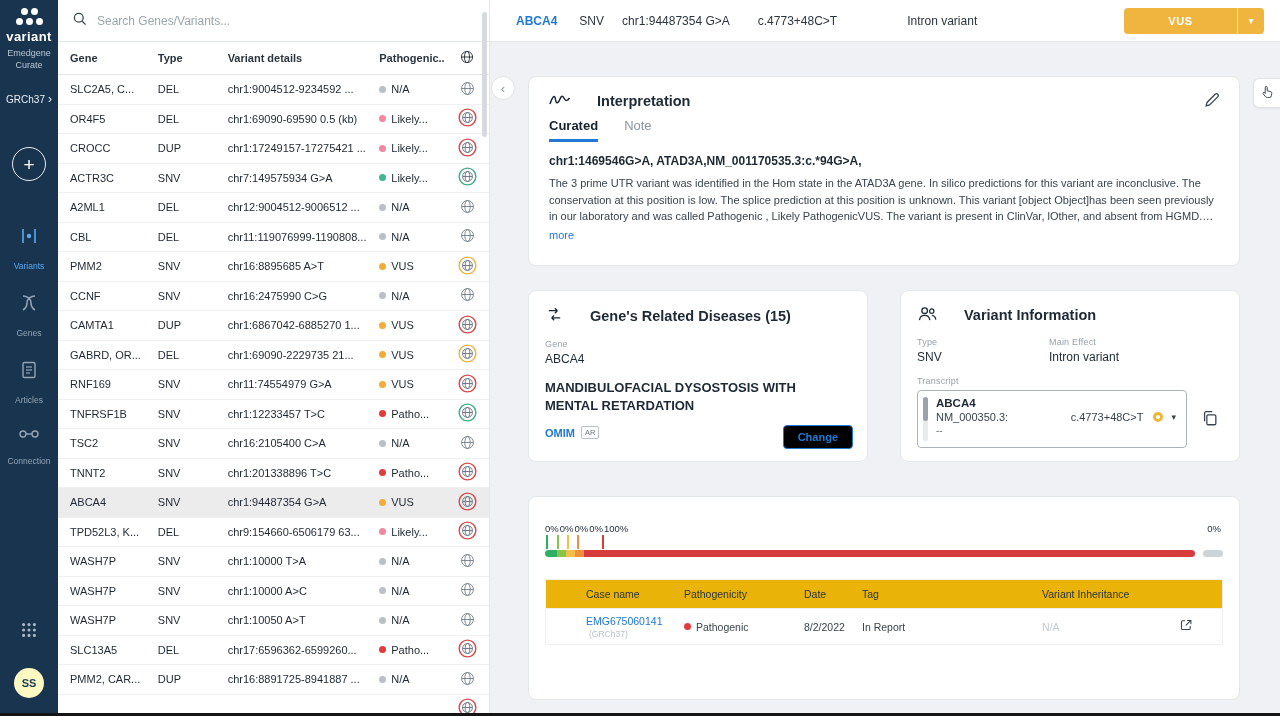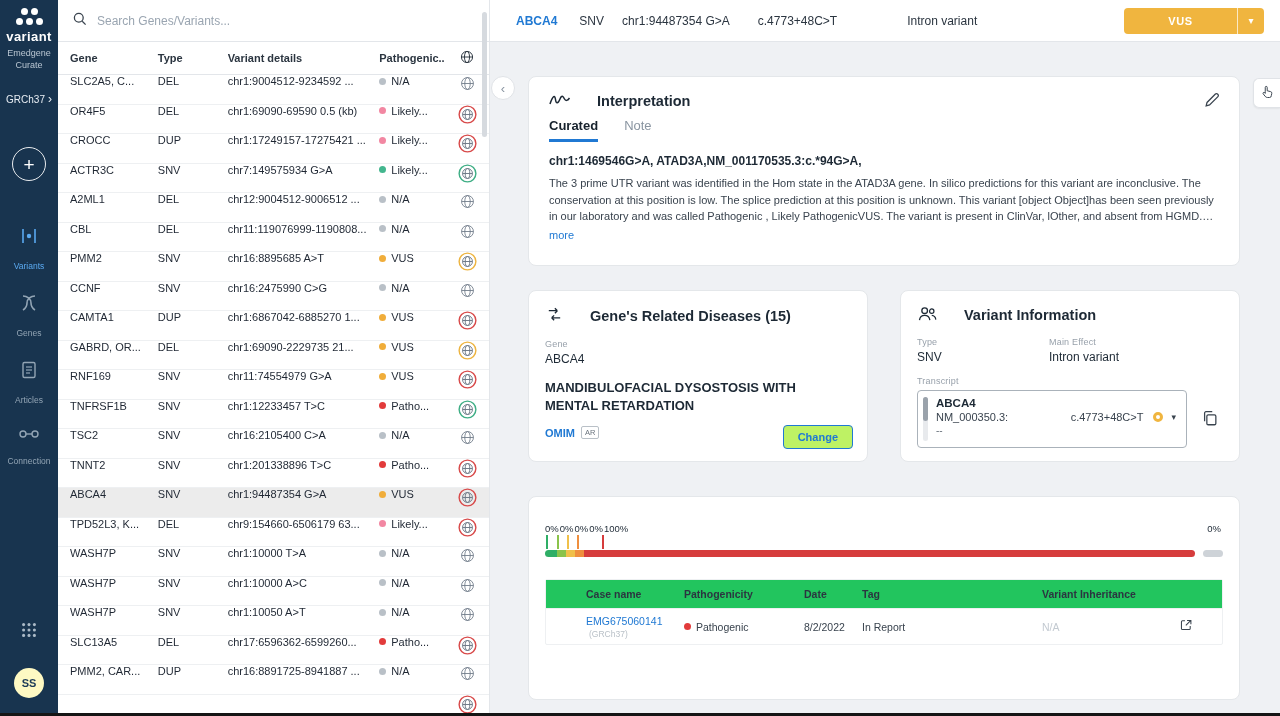--- a/index.html
+++ b/index.html
@@ -34,21 +34,21 @@
   .search-input { flex:1; border:none; outline:none; font-size:12px; color:#333; font-family:inherit; }
   .search-input::placeholder { color:#9aa5b1; }
   .thead { height:33px; flex-shrink:0; display:flex; align-items:center; border-bottom:1px solid #e3e6ea; font-size:11px; font-weight:bold; color:#2b3540; }
   .c-gene  { width:100px; padding-left:12px; white-space:nowrap; overflow:hidden; text-overflow:ellipsis; }
   .c-type  { width:70px; }
   .c-det   { width:152px; white-space:nowrap; overflow:hidden; text-overflow:ellipsis; }
   .c-path  { width:66px; display:flex; align-items:center; white-space:nowrap; overflow:hidden; }
   .c-globe { width:44px; display:flex; justify-content:center; align-items:center; }
   .thead .c-globe svg { width:16px; height:16px; color:#2b3540; }
   .tbody { flex:1; overflow:hidden; position:relative; }
-  .vrow { height:29.5px; display:flex; align-items:flex-start; border-bottom:1px solid #eef0f2; font-size:11px; color:#1f2733; cursor:pointer; }
+  .vrow { height:29.5px; display:flex; align-items:center; border-bottom:1px solid #eef0f2; font-size:11px; color:#1f2733; cursor:pointer; }
   .vrow.selected { background:#ececec; }
   .dot { width:7px; height:7px; border-radius:50%; display:inline-block; margin-right:5px; flex-shrink:0; }
   .globe { width:17px; height:17px; }
   .globe.ringed { width:19px; height:19px; }
   .scroll-thumb { position:absolute; right:2px; top:12px; width:5px; height:125px; border-radius:3px; background:#d6dadf; }
 
   
   .main { flex:1; display:flex; flex-direction:column; background:#eff1f4; position:relative; }
   .main-top { height:42px; flex-shrink:0; background:#fff; border-bottom:1px solid #e3e6ea; display:flex; align-items:center; padding:0 16px 0 26px; font-size:12px; color:#2b3540; }
   .ht-gene { color:#2079d3; font-weight:bold; cursor:pointer; }
@@ -83,21 +83,21 @@
   .mid-row { display:flex; gap:32px; margin-top:24px; }
   .mid-card { width:340px; height:172px; padding:14px 16px; position:relative; }
 
   .field-label { font-size:9px; color:#98a1ab; letter-spacing:.2px; }
   .field-value { font-size:12px; color:#1d2935; margin-top:3px; }
   .gene-block { margin-top:12px; }
   .disease-name { margin-top:13px; font-size:13px; font-weight:bold; color:#1d2935; line-height:1.35; }
   .omim-row { margin-top:12px; display:flex; align-items:center; }
   .omim-link { font-size:11px; font-weight:bold; color:#2079d3; cursor:pointer; }
   .inh-badge { margin-left:6px; font-size:7.5px; color:#6a737d; border:1px solid #b9c0c7; border-radius:2px; padding:1px 3px; }
-  .change-btn { position:absolute; right:14px; bottom:12px; background:#bef264; border:1px solid #2079d3; color:#2079d3; font-size:11px; font-weight:bold; padding:5px 14px; border-radius:4px; cursor:pointer; font-family:inherit; }
+  .change-btn { position:absolute; right:14px; bottom:12px; background:#000000; border:1px solid #2079d3; color:#2079d3; font-size:11px; font-weight:bold; padding:5px 14px; border-radius:4px; cursor:pointer; font-family:inherit; }
 
   .vi-fields { display:flex; margin-top:12px; }
   .vi-field-1 { width:132px; }
   .transcript-label { margin-top:12px; }
   .transcript-row { display:flex; align-items:center; gap:14px; margin-top:4px; }
   .transcript-box { width:270px; height:58px; border:1px solid #aab2ba; border-radius:4px; position:relative; padding:6px 10px 5px 18px; cursor:pointer; }
   .t-strip { position:absolute; left:5px; top:6px; bottom:6px; width:5px; background:#e8eaed; border-radius:3px; }
   .t-strip i { position:absolute; left:0; top:0; width:5px; height:24px; background:#9aa2ab; border-radius:3px; display:block; }
   .t-gene { font-size:11.5px; font-weight:bold; color:#1d2935; }
   .t-line2 { display:flex; align-items:center; margin-top:2px; font-size:11px; color:#39434e; }
@@ -116,21 +116,21 @@
   .dist-ticks { position:absolute; left:0; top:12px; height:14px; width:120px; }
   .tick { position:absolute; top:0; width:1.5px; height:14px; }
   .dist-bar { position:absolute; left:0; right:28px; top:27px; height:7px; display:flex; }
   .seg { height:7px; }
   .seg:first-child { border-radius:4px 0 0 4px; }
   .seg-end { border-radius:0 4px 4px 0; }
   .dist-tail { position:absolute; right:0; top:27px; width:20px; height:7px; border-radius:4px; }
 
   .cases-table { margin-top:16px; border:1px solid #eef0f2; border-radius:2px; }
   .ct-head, .ct-row { display:grid; grid-template-columns:98px 120px 58px 180px 1fr 24px; align-items:center; padding:0 24px 0 40px; }
-  .ct-head { height:28px; background:#22c55e; font-size:10.5px; font-weight:bold; color:#2b3540; }
+  .ct-head { height:28px; background:#eab308; font-size:10.5px; font-weight:normal; color:#2b3540; }
   .ct-row { height:36px; font-size:10.5px; color:#39434e; border-top:1px solid #eef0f2; }
   .case-link { color:#2079d3; cursor:pointer; }
   .case-build { font-size:8.5px; color:#b9c0c7; margin-left:3px; }
   .ct-path { display:flex; align-items:center; }
   .ct-na { color:#c3cad1; }
   .open-case-btn { background:none; border:none; color:#39434e; cursor:pointer; }
   .open-case-btn svg { width:14px; height:14px; }
 
   .bottom-bar { position:absolute; left:0; bottom:0; width:100%; height:3px; background:#151515; z-index:50; }
 </style>

